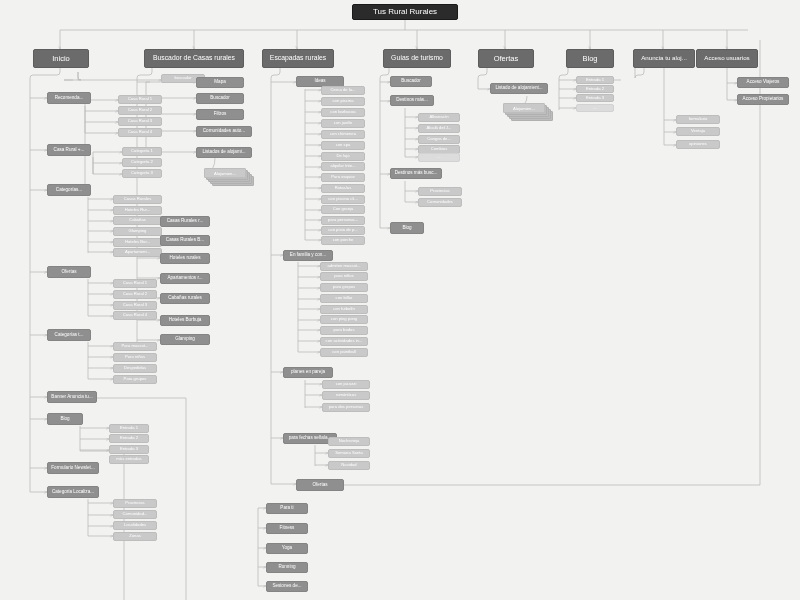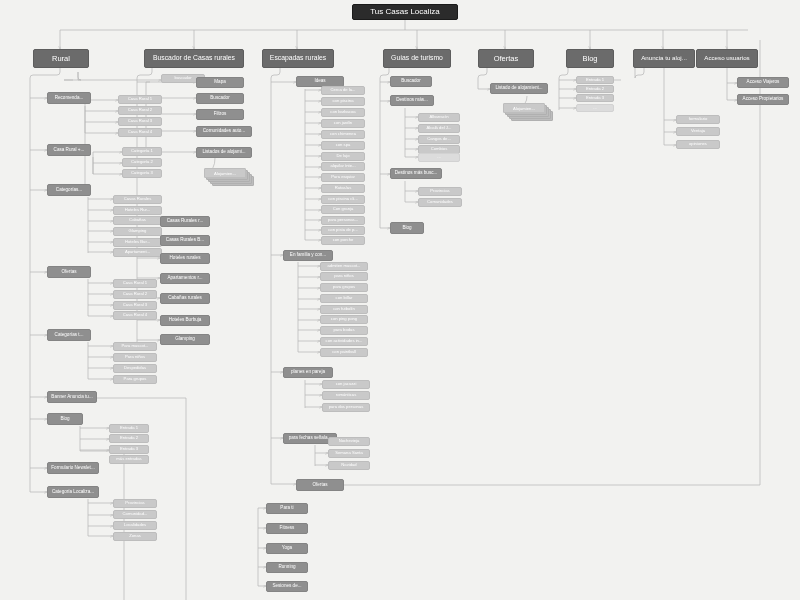--- a/index.html
+++ b/index.html
@@ -284,25 +284,25 @@
       <path d="M664,132 L676,132"></path>
       <path d="M664,145 L676,145"></path>
 
       <path d="M727,68 L727,100" marker-end="none"></path>
       <path d="M727,83 L737,83"></path>
       <path d="M727,100 L737,100"></path>
     </g>
   </svg>
 
   <div class="node n-root" style="left:352px; top:4px; width:106px; height:16px;">
-    <span class="lbl">Tus Casas Localiza</span>
+    <span class="lbl">Tus Rural Rurales</span>
   </div>
 
   <div class="node n-head" style="left:33px; top:49px; width:56px; height:19px;">
-    <span class="lbl">Rural</span>
+    <span class="lbl">Inicio</span>
   </div>
 
   <div class="node n-head" style="left:144px; top:49px; width:100px; height:19px; font-size:6.8px;">
     <span class="lbl">Buscador de Casas rurales</span>
   </div>
 
   <div class="node n-head" style="left:262px; top:49px; width:72px; height:19px; font-size:6.8px;">
     <span class="lbl">Escapadas rurales</span>
   </div>
 

